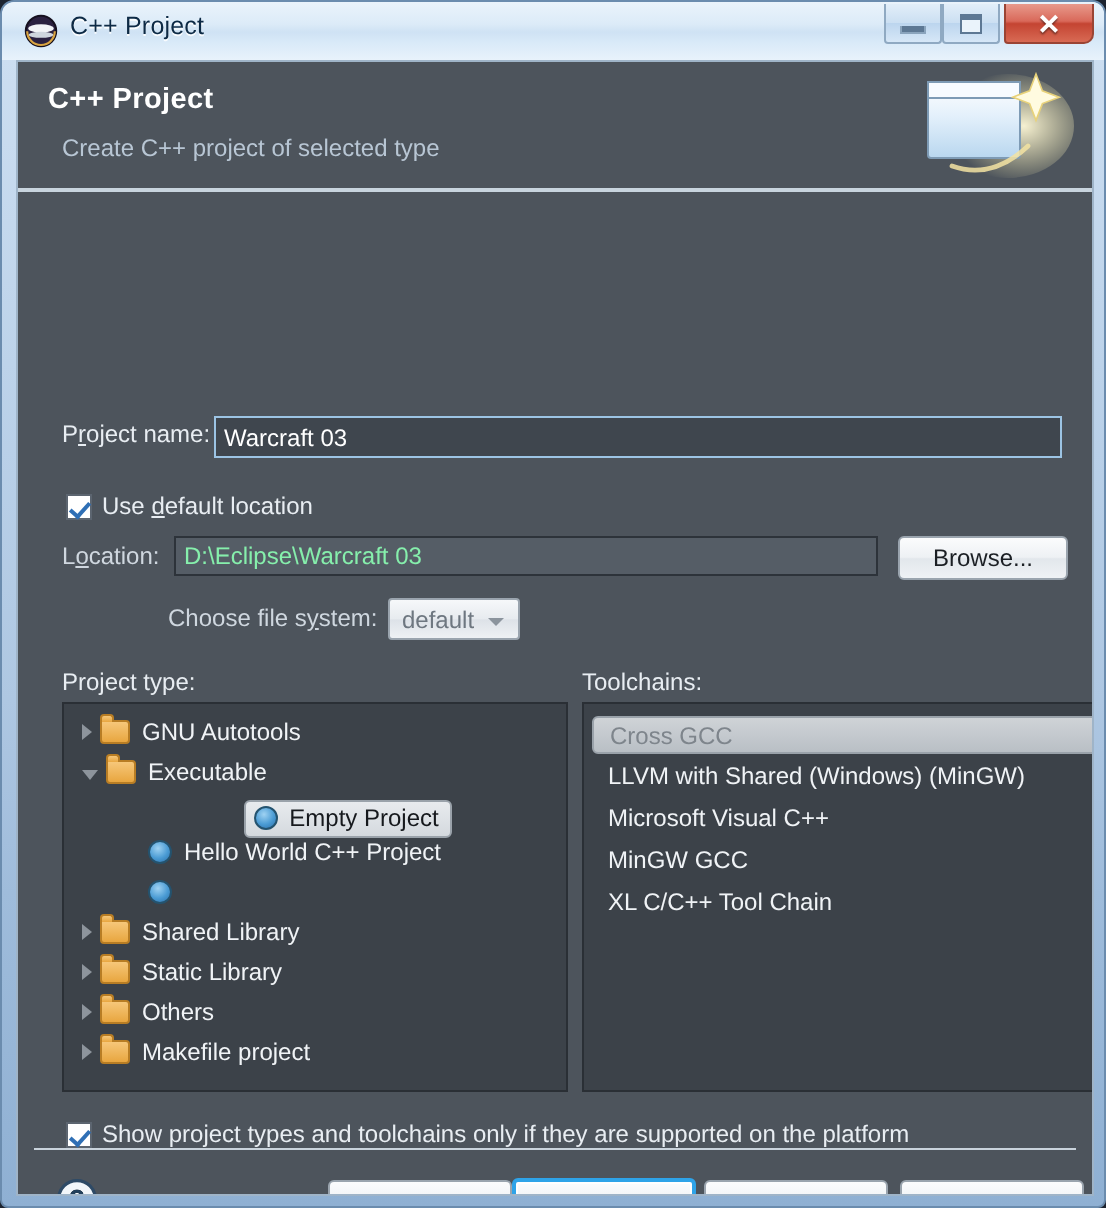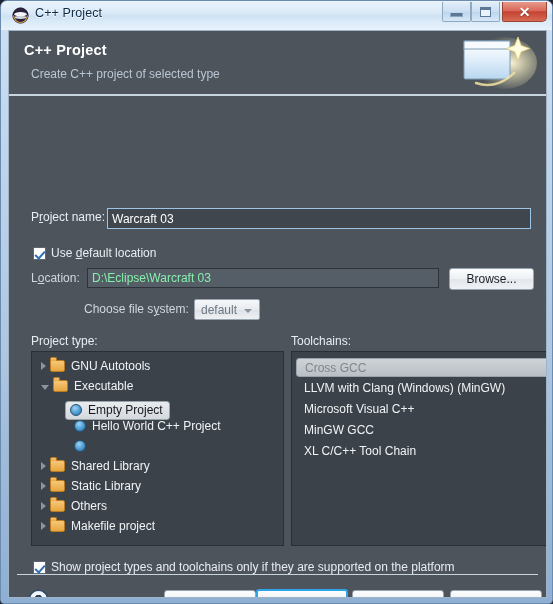--- a/index.html
+++ b/index.html
@@ -395,21 +395,21 @@
       <div class="lbl" style="left:75px; top:206px; color:#cfd7df;">
         <span>Choose file s</span><u>y</u><span>stem:</span>
       </div>
       <div id="filesys-combo">
         <div id="filesys-value">default</div>
         <div id="filesys-arrow"></div>
       </div>
 
       <div class="lbl" style="left:22px; top:238px;">Project type:</div>
       <div class="panel" id="tree-panel">
-        <div id="tree-rows" style="padding-top:4px;">
+        <div id="tree-rows" style="padding-top:4px;text-align:center;">
             <div class="tree-row-wrap">
               <div class="tree-row">
                 <div class="arrow "></div>
                 <div class="folder-ic"></div>
                 <span>GNU Autotools</span>
               </div>
             </div>
             <div class="tree-row-wrap">
               <div class="tree-row">
                 <div class="arrow open"></div>
@@ -466,21 +466,21 @@
           </div>
       </div>
 
       <div class="lbl" style="left:282px; top:238px;">Toolchains:</div>
       <div class="panel" id="tool-panel">
         <div id="tool-rows" style="padding-top:3px;">
             <div class="tool-row selected">
               <span>Cross GCC</span>
             </div>
             <div class="tool-row">
-              <span>LLVM with Clang (Windows) (MinGW)</span>
+              <span>LLVM with Shared (Windows) (MinGW)</span>
             </div>
             <div class="tool-row">
               <span>Microsoft Visual C++</span>
             </div>
             <div class="tool-row">
               <span>MinGW GCC</span>
             </div>
             <div class="tool-row">
               <span>XL C/C++ Tool Chain</span>
             </div>

